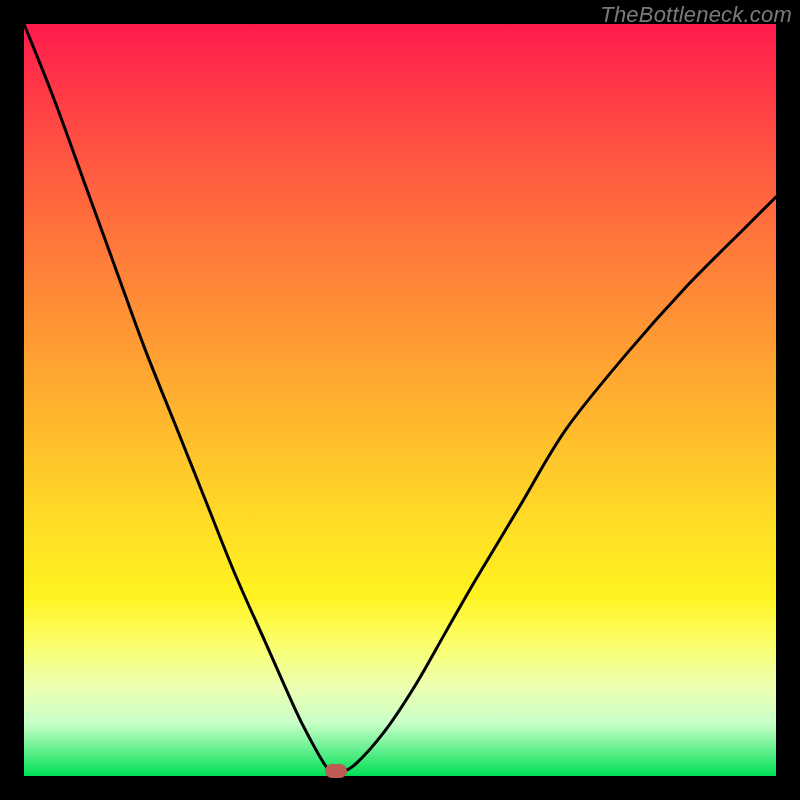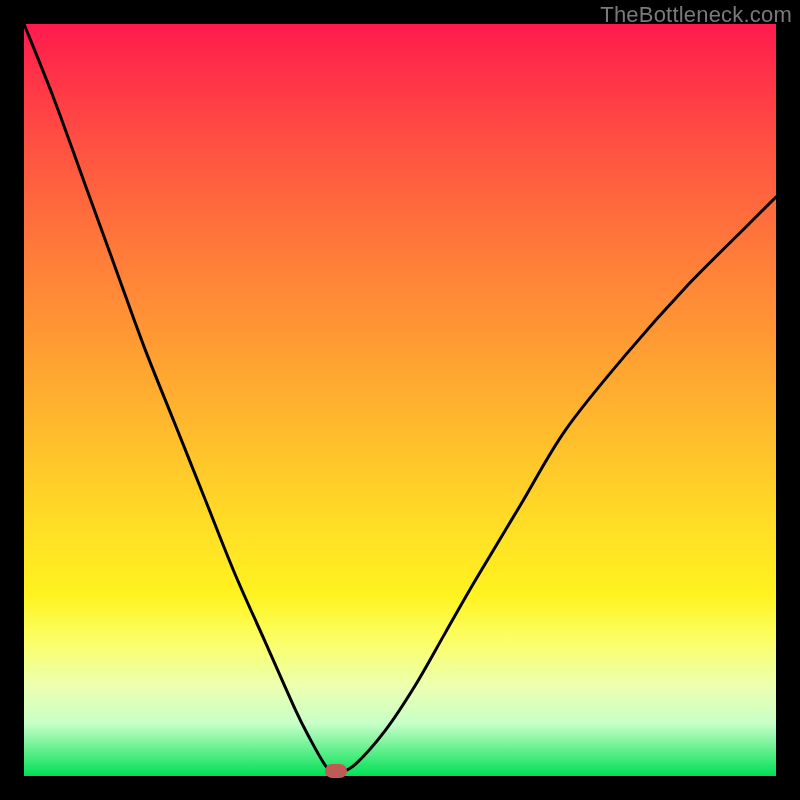--- a/index.html
+++ b/index.html
@@ -11,20 +11,21 @@
     overflow: hidden;
     font-family: Arial, Helvetica, sans-serif;
   }
   .frame {
     position: absolute;
     left: 0;
     top: 0;
     width: 800px;
     height: 800px;
     background: #000;
+    font-style: italic;
   }
   .plot {
     position: absolute;
     left: 24px;
     top: 24px;
     width: 752px;
     height: 752px;
     background: linear-gradient(
       to bottom,
       #ff1a4d 0%,

